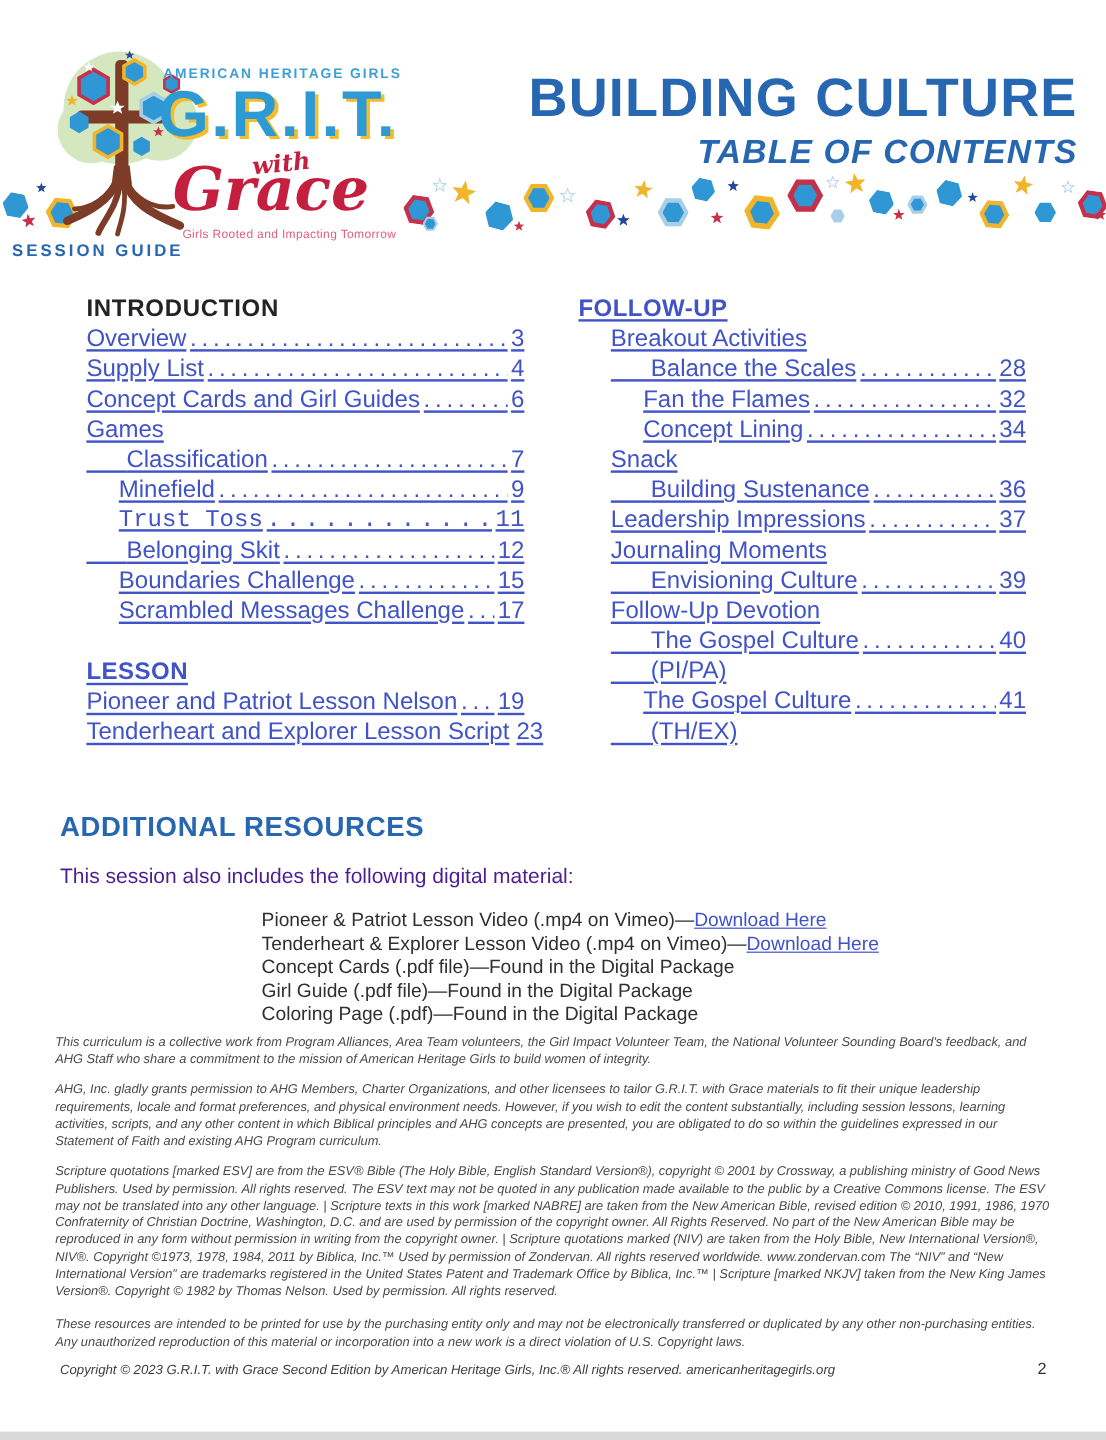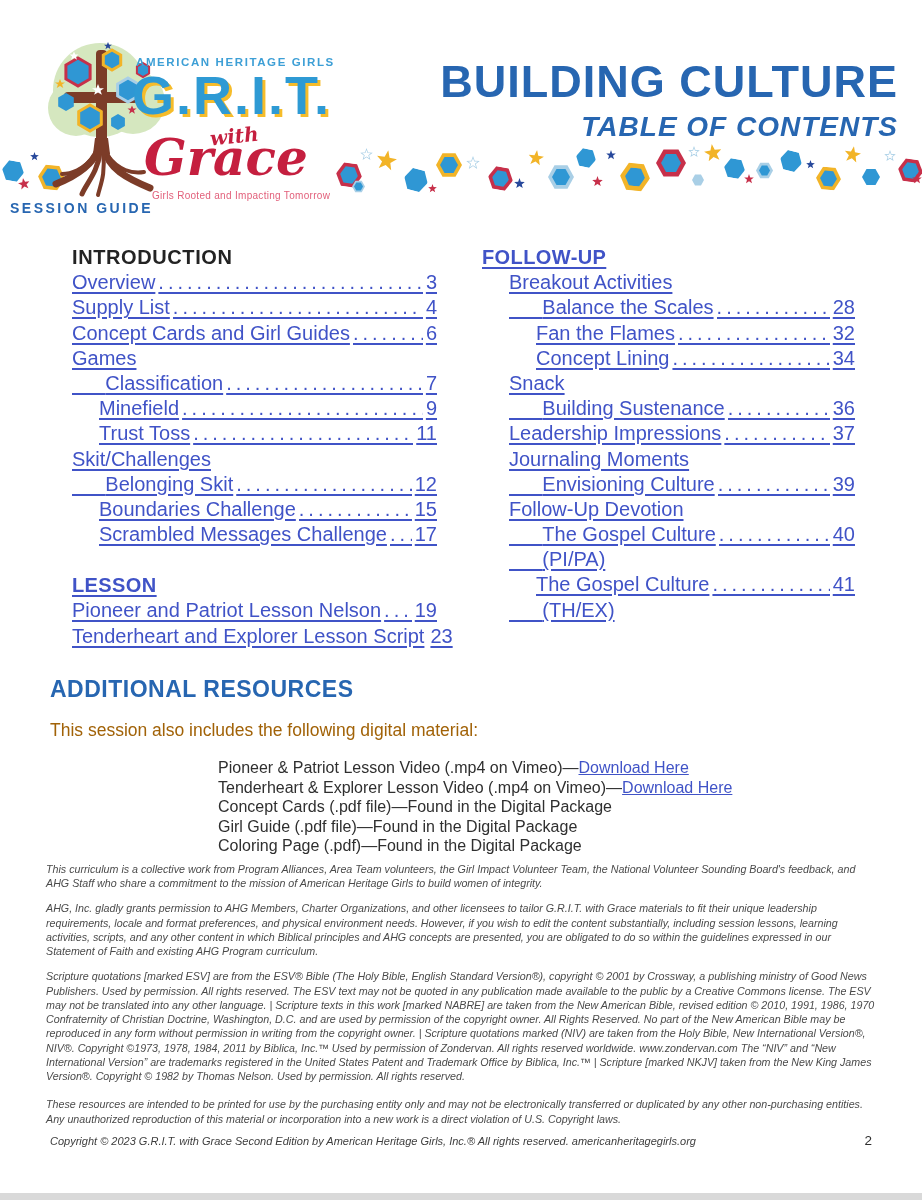--- a/index.html
+++ b/index.html
@@ -43,21 +43,21 @@
   .toc-label{white-space:nowrap;}
   .section-header{font-weight:700;letter-spacing:.4px;}
   .plain-header{color:#232323;text-decoration:none;font-weight:700;letter-spacing:.6px;}
   .toc-tab{white-space:pre;}
   .toc-fill{flex:1 1 0;min-width:0;overflow:hidden;white-space:nowrap;letter-spacing:4px;margin:0 3px;}
   .toc-page{white-space:nowrap;}
 
   
   .ar-heading{position:absolute;left:50px;top:676px;font-size:23px;font-weight:700;
               letter-spacing:.5px;color:#2766b1;}
-  .ar-intro{position:absolute;left:50px;top:720px;font-size:17.5px;color:#a16207;}
+  .ar-intro{position:absolute;left:50px;top:720px;font-size:17.5px;color:#4c1d95;}
   .dl{position:absolute;left:218px;top:758px;font-size:16px;color:#2f2f2f;line-height:19.5px;}
   .dl a{color:#4053c7;}
 
   
   .fineprint{position:absolute;left:46px;top:862px;width:832px;font-size:10.7px;
              font-style:italic;color:#4a4a4a;line-height:1.33;}
   .fineprint p{margin:0 0 11px 0;}
   .fineprint p.last{margin-top:14px;}
   .footer{position:absolute;left:50px;top:1133px;width:822px;font-size:11px;font-style:italic;
           color:#3d3d3d;display:flex;align-items:baseline;}
@@ -206,27 +206,24 @@
         <span class="toc-tab u">&nbsp;&nbsp;&nbsp;&nbsp;&nbsp;&nbsp;</span>
         <span class="toc-label u">Classification</span>
         <span class="toc-fill u">......................................................................</span>
         <span class="toc-page u">7</span>
       </div>
       <div class="toc-row" style="padding-left: 27px;">
         <span class="toc-label u">Minefield</span>
         <span class="toc-fill u">......................................................................</span>
         <span class="toc-page u">9</span>
       </div>
-      <div class="toc-row" style="padding-left: 27px;">
+      <div class="toc-row" style="padding-left: 27px; font-family: Liberation Mono, monospace;">
         <span class="toc-label u">Trust Toss</span>
         <span class="toc-fill u">......................................................................</span>
         <span class="toc-page u">11</span>
-      </div>
-      <div class="toc-row" style="padding-left: 0px;">
-        <span class="toc-label u">Skit/Challenges</span>
       </div>
       <div class="toc-row" style="padding-left: 0px;">
         <span class="toc-tab u">&nbsp;&nbsp;&nbsp;&nbsp;&nbsp;&nbsp;</span>
         <span class="toc-label u">Belonging Skit</span>
         <span class="toc-fill u">......................................................................</span>
         <span class="toc-page u">12</span>
       </div>
       <div class="toc-row" style="padding-left: 27px;">
         <span class="toc-label u">Boundaries Challenge</span>
         <span class="toc-fill u">......................................................................</span>

